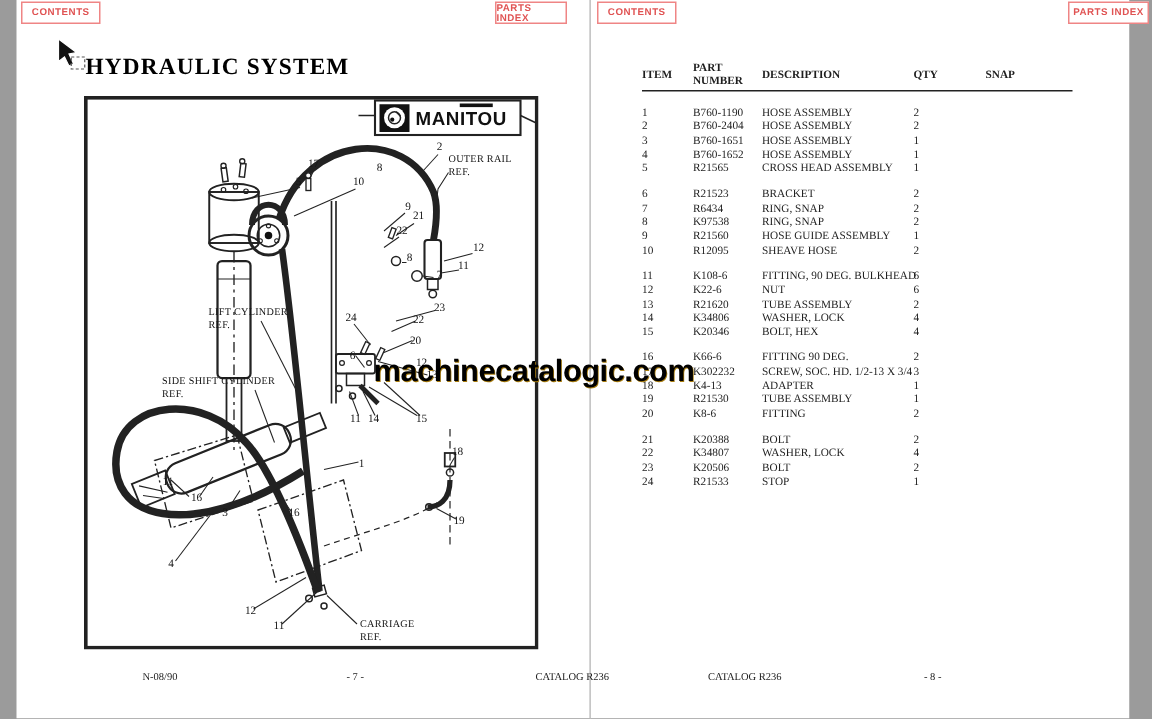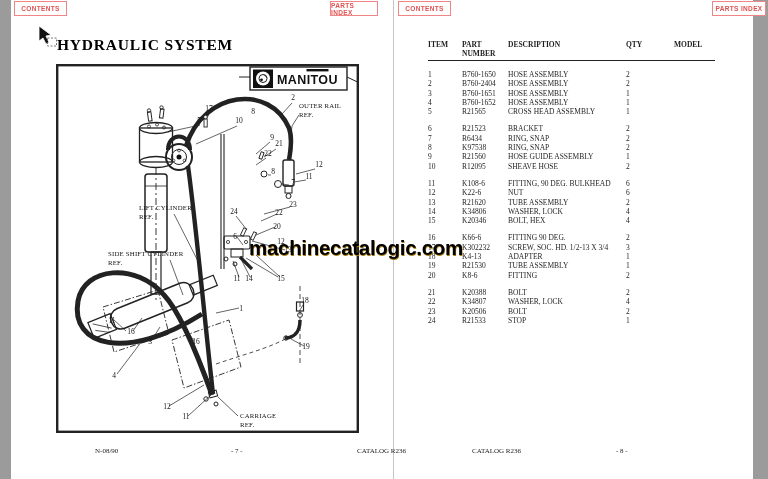--- a/index.html
+++ b/index.html
@@ -18,24 +18,24 @@
   #btn-partsindex-2{left:712px;width:54px;}
   #page-title{position:absolute;left:57px;top:36px;font:bold 15.5px "Liberation Serif",serif;
        letter-spacing:.8px;color:#000000;z-index:2;}
   #cursor{position:absolute;left:37px;top:26px;z-index:30;}
   #diagram{position:absolute;left:56px;top:64px;z-index:1;}
   #diagram .ln{stroke:#222;fill:none;}
   #diagram .callout{font:7.5px "Liberation Serif",serif;fill:#151515;text-anchor:middle;}
   #diagram .reflabel{font:6.8px "Liberation Serif",serif;fill:#151515;letter-spacing:.2px;}
   #diagram .brand{font:900 12.5px "Liberation Sans",sans-serif;letter-spacing:.4px;fill:#101010;}
   #parts-table{position:absolute;left:428px;top:40px;width:287px;font-size:7.5px;color:#1e1e1e;z-index:2;}
-  .t-head{display:flex;font-weight:bold;border-bottom:1.2px solid #222;padding-bottom:2px;margin-bottom:9px;}
+  .t-head{display:flex;font-weight:bold;border-bottom:1.2px solid #222;padding-bottom:2px;margin-bottom:9px;align-items:center;}
   .t-group{margin-bottom:8px;}
   .t-row{display:flex;height:9.3px;line-height:9.3px;white-space:nowrap;}
-  .c0{width:34px;} .c1{width:46px;} .c2{width:101px;} .c3{width:48px;margin-left:17px;} .c4{flex:1;}
+  .c0{width:34px;} .c1{width:46px;} .c2{width:101px;} .c3{width:48px;} .c4{flex:1;}
   .footer-item{position:absolute;top:447px;font-size:7px;color:#222;z-index:2;white-space:nowrap;padding-left:40px;}
   #f1-left{left:55px;} #f1-center{left:191px;} #f1-right{left:317px;}
   #f2-left{left:432px;} #f2-center{left:576px;} #f2-right{left:715px;}
   #watermark{position:absolute;left:249px;top:236px;z-index:40;
        font:bold 20.5px "Liberation Sans",sans-serif;letter-spacing:-.3px;
        color:#000000;text-shadow:.5px .5px 0 #a87d10;pointer-events:none;}
 </style>
 </head>
 <body>
 
@@ -235,27 +235,27 @@
       <text x="184" y="354" class="reflabel"><tspan x="184" dy="0">CARRIAGE</tspan><tspan x="184" dy="8.5">REF.</tspan></text>
     </g>
 </svg>
 
 <div id="parts-table">
   <div class="t-head">
       <span class="c0">ITEM</span>
       <span class="c1">PART NUMBER</span>
       <span class="c2">DESCRIPTION</span>
       <span class="c3">QTY</span>
-      <span class="c4">MODEL</span>
+      <span class="c4">SNAP</span>
     </div>
   <div>
       <div class="t-group">
         <div class="t-row">
           <span class="c0">1</span>
-          <span class="c1">B760-1650</span>
+          <span class="c1">B760-1190</span>
           <span class="c2">HOSE ASSEMBLY</span>
           <span class="c3">2</span>
           <span class="c4"></span>
         </div>
         <div class="t-row">
           <span class="c0">2</span>
           <span class="c1">B760-2404</span>
           <span class="c2">HOSE ASSEMBLY</span>
           <span class="c3">2</span>
           <span class="c4"></span>

